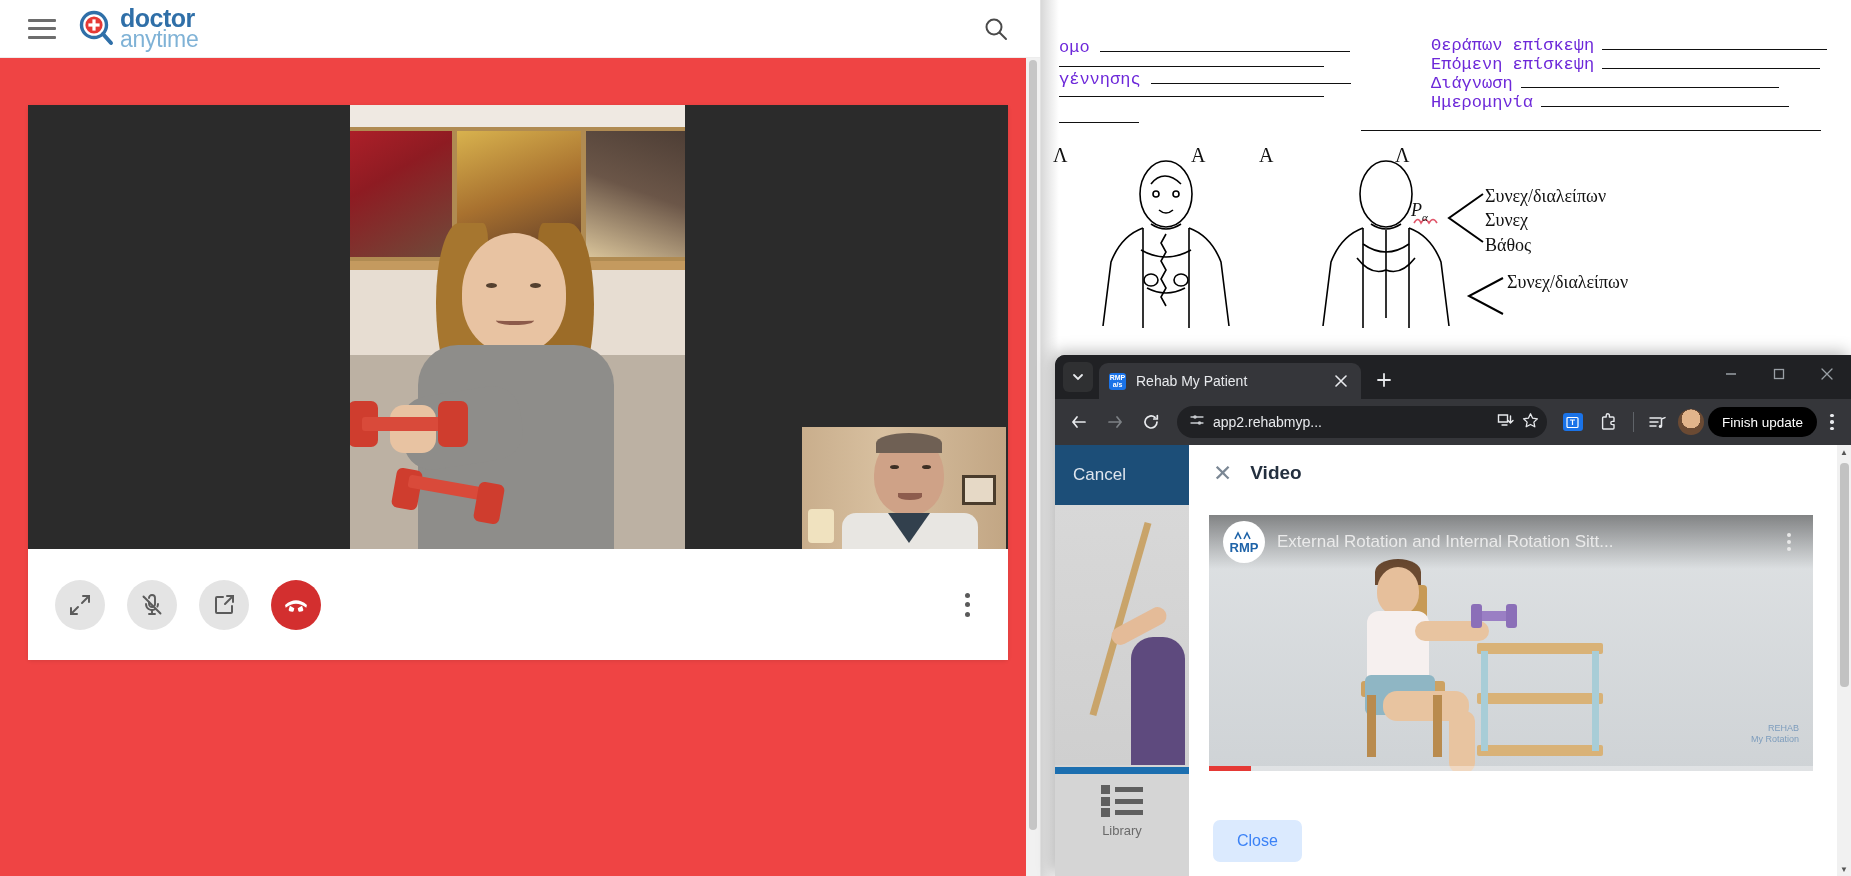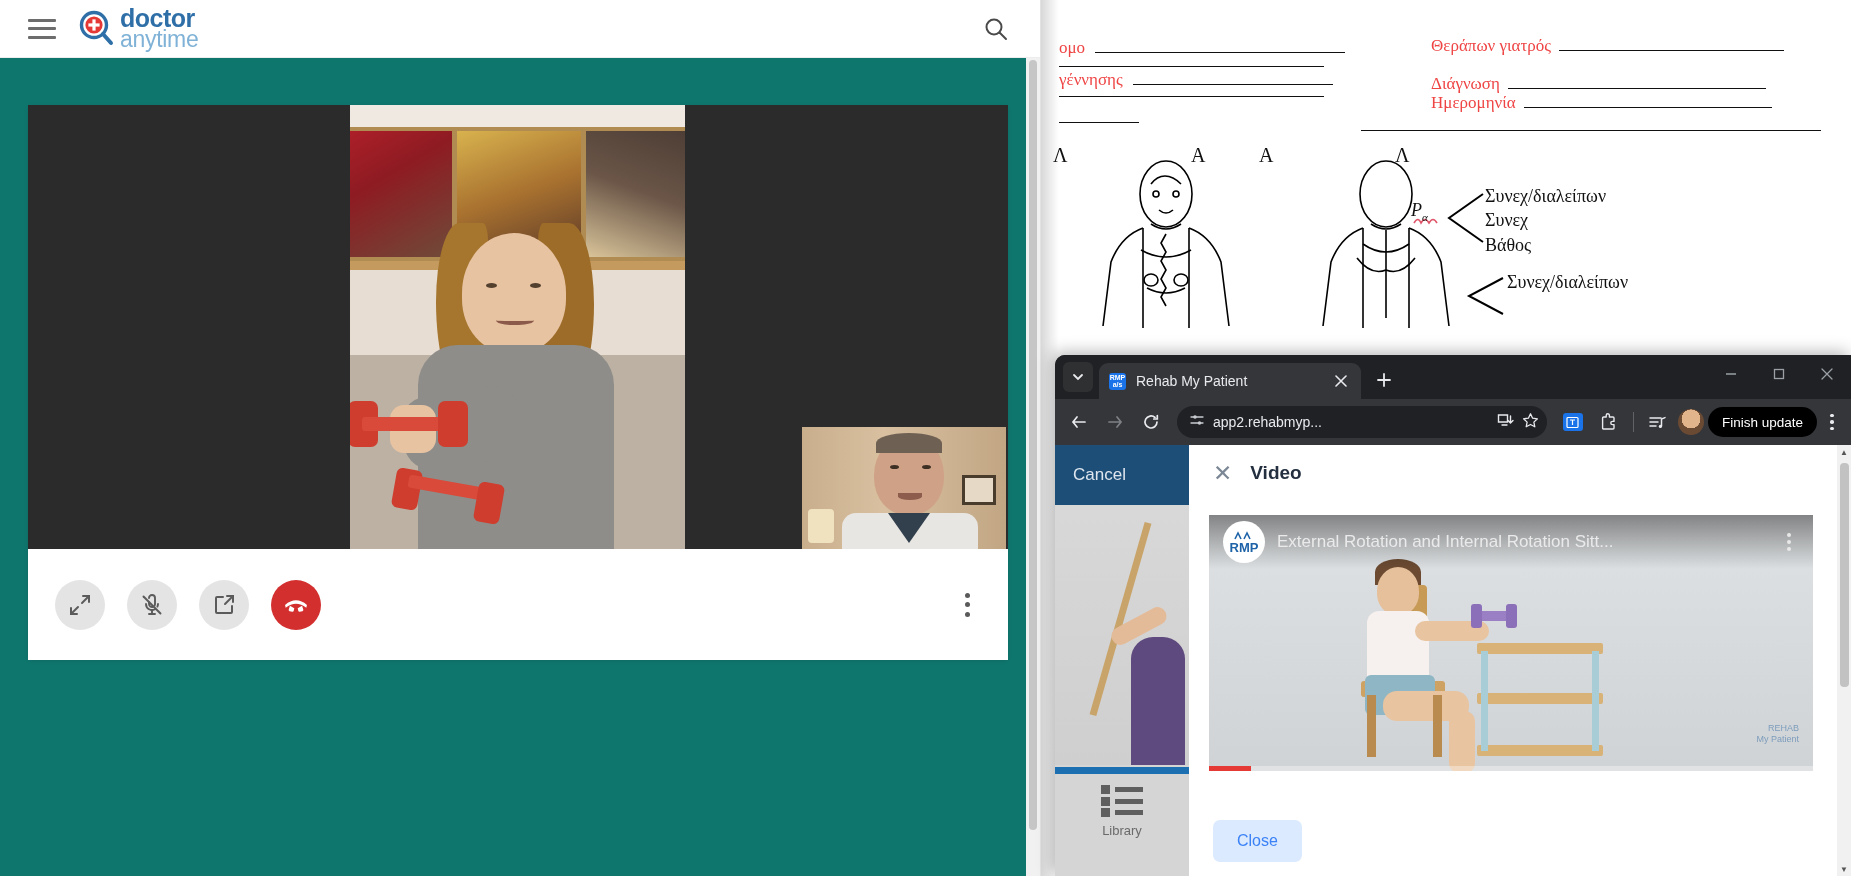--- a/index.html
+++ b/index.html
@@ -8,21 +8,21 @@
     overflow: hidden;
     font-family: "Liberation Sans", sans-serif;
     background: #ffffff;
   }
   .screen { position: relative; width: 1851px; height: 876px; }
 
   
   .da-app {
     position: absolute; left: 0; top: 0;
     width: 1041px; height: 876px;
-    background: #0f766e;
+    background: #ef4444;
     border-right: 1px solid #e2e2e2;
   }
   .da-header {
     position: relative; height: 58px; background: #fff;
     border-bottom: 1px solid #ededed;
     display: flex; align-items: center;
   }
   .hamburger { margin-left: 28px; width: 28px; height: 20px;
     display: flex; flex-direction: column; justify-content: space-between; cursor: pointer; }
   .hamburger i { display: block; height: 3px; background: #6d6d6d; border-radius: 1px; }
@@ -133,21 +133,21 @@
     background: #c6c6c6; border-radius: 4px; }
 
   
   .doc {
     position: absolute; left: 1041px; top: 0; width: 810px; height: 876px;
     background: #ffffff; overflow: hidden;
   }
   .doc-pagefold { position: absolute; left: 0; top: 0; width: 18px; height: 876px;
     background: linear-gradient(90deg,#d8d8d8,#fff); }
   .f-row { position: absolute; display: flex; align-items: baseline; white-space: nowrap;
-    font-family: Liberation Serif, serif; font-size: 17px; color: #ef4444; }
+    font-family: Liberation Mono, monospace; font-size: 17px; color: #6d28d9; }
   .f-line { display: inline-block; border-bottom: 1.4px solid #111; height: 1px; }
   .doc-rule { position: absolute; border-bottom: 1.4px solid #111; }
   .greek-anno { position: absolute; font-family: "Liberation Serif", serif;
     font-size: 18px; color: #111; white-space: nowrap; line-height: 1.35; }
   .body-fig { position: absolute; }
   .red-mark { position: absolute; color: #e0566a; font-size: 11px; }
 
   
   .chrome {
     position: absolute; left: 1055px; top: 355px; width: 796px; height: 521px;
@@ -287,22 +287,26 @@
     </div>
     <div class="doc-rule" style="left:18px; top:66px; width:265px;"></div>
     <div class="f-row" style="left:18px; top:70px;">
       <span>γέννησης</span>
       <span class="f-line" style="width:200px; margin-left:10px;"></span>
     </div>
     <div class="doc-rule" style="left:18px; top:96px; width:265px;"></div>
     <div class="doc-rule" style="left:18px; top:122px; width:80px;"></div>
 
     <div class="f-row" style="left:390px; top:36px;">
-      <span>Θεράπων γιατρός</span>
+      <span>Θεράπων επίσκεψη</span>
       <span class="f-line" style="width:225px; margin-left:8px;"></span>
+    </div>
+    <div class="f-row" style="left:390px; top:55px;">
+      <span>Επόμενη επίσκεψη</span>
+      <span class="f-line" style="width:218px; margin-left:8px;"></span>
     </div>
     <div class="f-row" style="left:390px; top:93px;">
       <span>Ημερομηνία</span>
       <span class="f-line" style="width:248px; margin-left:8px;"></span>
     </div>
     <div class="f-row" style="left:390px; top:74px;">
       <span>Διάγνωση</span>
       <span class="f-line" style="width:258px; margin-left:8px;"></span>
     </div>
     <div class="doc-rule" style="left:320px; top:130px; width:460px;"></div>
@@ -656,21 +660,21 @@
             <div class="sc-chair-leg2"></div>
             <div class="sc-table">
               <div class="sc-shelf" style="top:0;"></div>
               <div class="sc-shelf" style="top:50px;"></div>
               <div class="sc-shelf" style="top:102px;"></div>
               <div class="sc-leg" style="left:4px; top:8px; height:100px;"></div>
               <div class="sc-leg" style="right:4px; top:8px; height:100px;"></div>
             </div>
             <div class="sc-watermark">
               <div>REHAB</div>
-              <div>My Patient</div>
+              <div>My Rotation</div>
             </div>
           </div>
 
           <div class="pl-bar">
             <div class="rmp-logo">
               <svg width="22" height="10" viewBox="0 0 22 10">
                   <path d="M2 8 L5 2 L8 8 M11 8 L14 2 L17 8" stroke="#1e63a8" stroke-width="1.6" fill="none"></path>
                 </svg>
               <span>RMP</span>
             </div>

